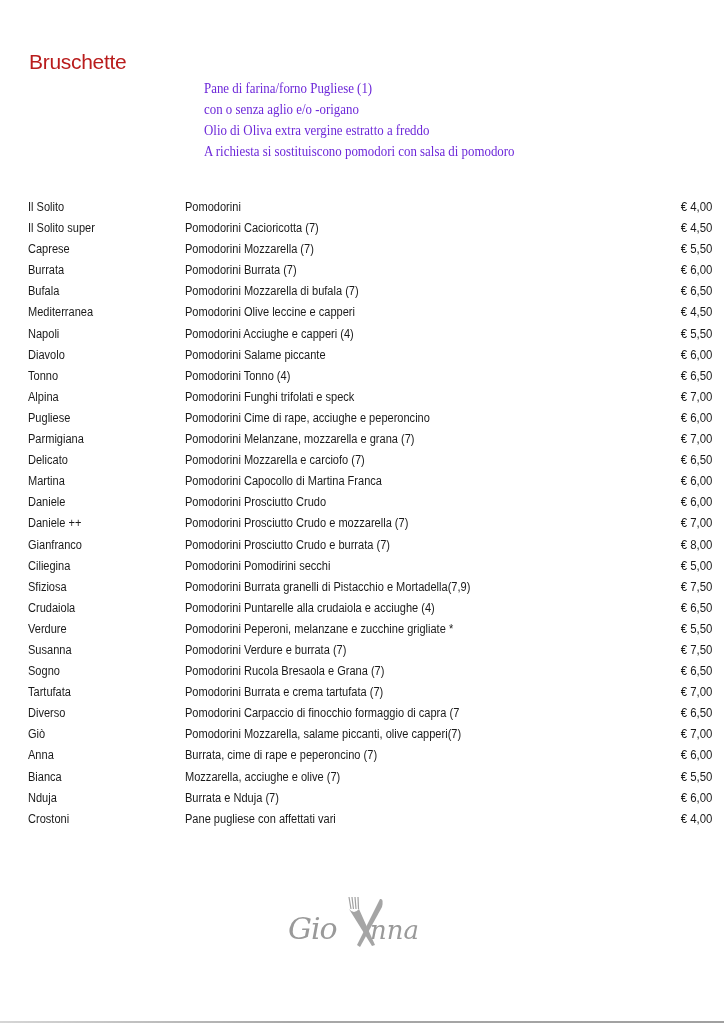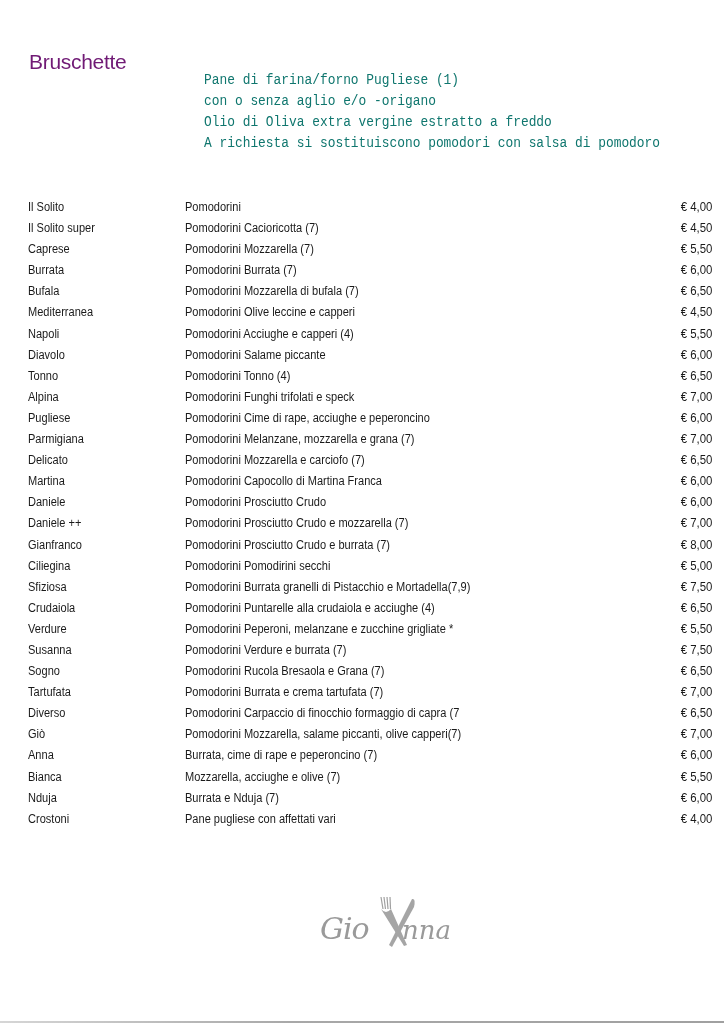--- a/index.html
+++ b/index.html
@@ -3,41 +3,41 @@
 <meta charset="utf-8">
 <style>
   html, body { margin: 0; padding: 0; }
   body {
     width: 724px; height: 1024px; background: #ffffff; position: relative; overflow: hidden;
     font-family: "DejaVu Sans Condensed", "Liberation Sans Narrow", "Liberation Sans", sans-serif;
     color: #1a1a1a;
   }
   .title {
     position: absolute; left: 29px; top: 50px;
-    font-size: 21px; letter-spacing: -0.3px; color: #701a75;
+    font-size: 21px; letter-spacing: -0.3px; color: #b91c1c;
     font-family: "Liberation Sans", sans-serif;
   }
   .intro {
-    position: absolute; left: 204px; top: 70px;
-    font-size: 14px; line-height: 21px; color: #0f766e;
-    font-family: Liberation Mono, monospace;
+    position: absolute; left: 204px; top: 78px;
+    font-size: 14px; line-height: 21px; color: #6d28d9;
+    font-family: Liberation Serif, serif;
   }
   .intro div { white-space: nowrap; transform: scaleX(0.92); transform-origin: left center; }
   .menu {
     position: absolute; left: 0; top: 197px; width: 724px;
   }
   .row {
     position: relative; height: 21.1px; font-size: 12px; line-height: 21.1px;
     font-family: "Liberation Sans", sans-serif; white-space: nowrap;
   }
   .row .name { position: absolute; left: 28px; transform: scaleX(0.92); transform-origin: left center; }
   .row .desc { position: absolute; left: 185px; transform: scaleX(0.92); transform-origin: left center; }
   .row .price { position: absolute; right: 12px; transform: scaleX(0.95); transform-origin: right center; }
   .logo {
-    position: absolute; left: 280px; top: 895px; width: 175px; height: 60px; margin-left: 32px;
+    position: absolute; left: 280px; top: 895px; width: 175px; height: 60px;
   }
   .bottom-line {
     position: absolute; left: 0; bottom: 1px; width: 724px; height: 2px;
     background: linear-gradient(to right, #d6d6d6, #a8a8a8 40%, #a0a0a0);
   }
 </style>
 </head>
 <body>
 
 <div class="title">Bruschette</div>

